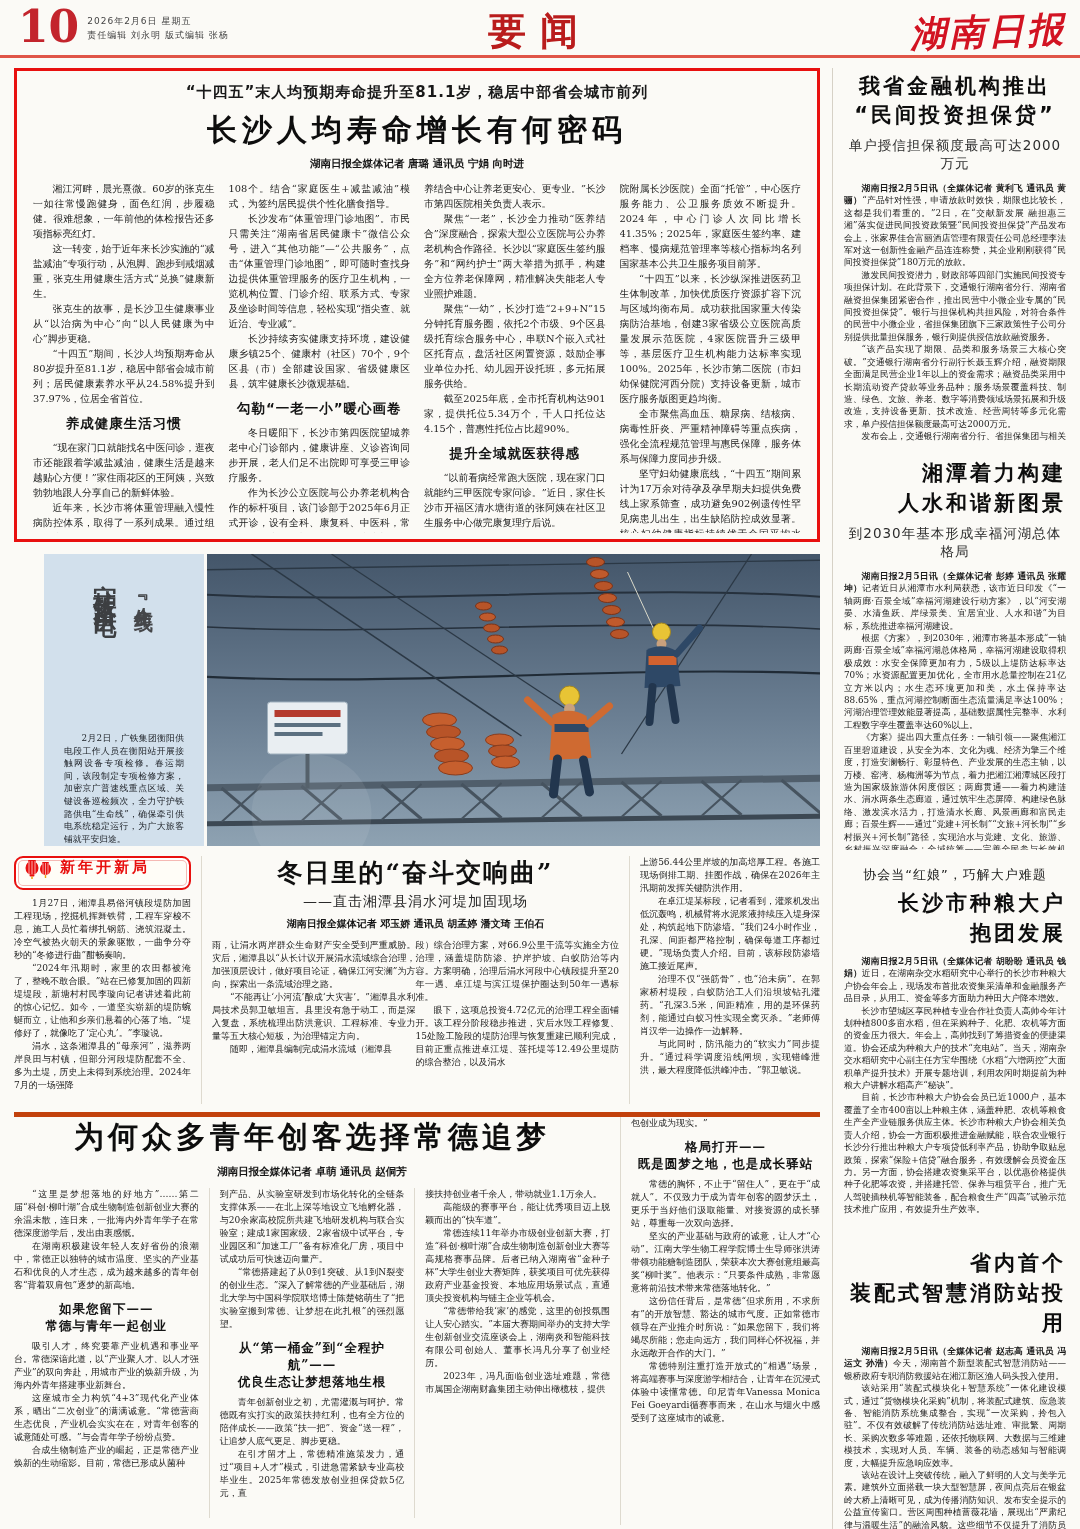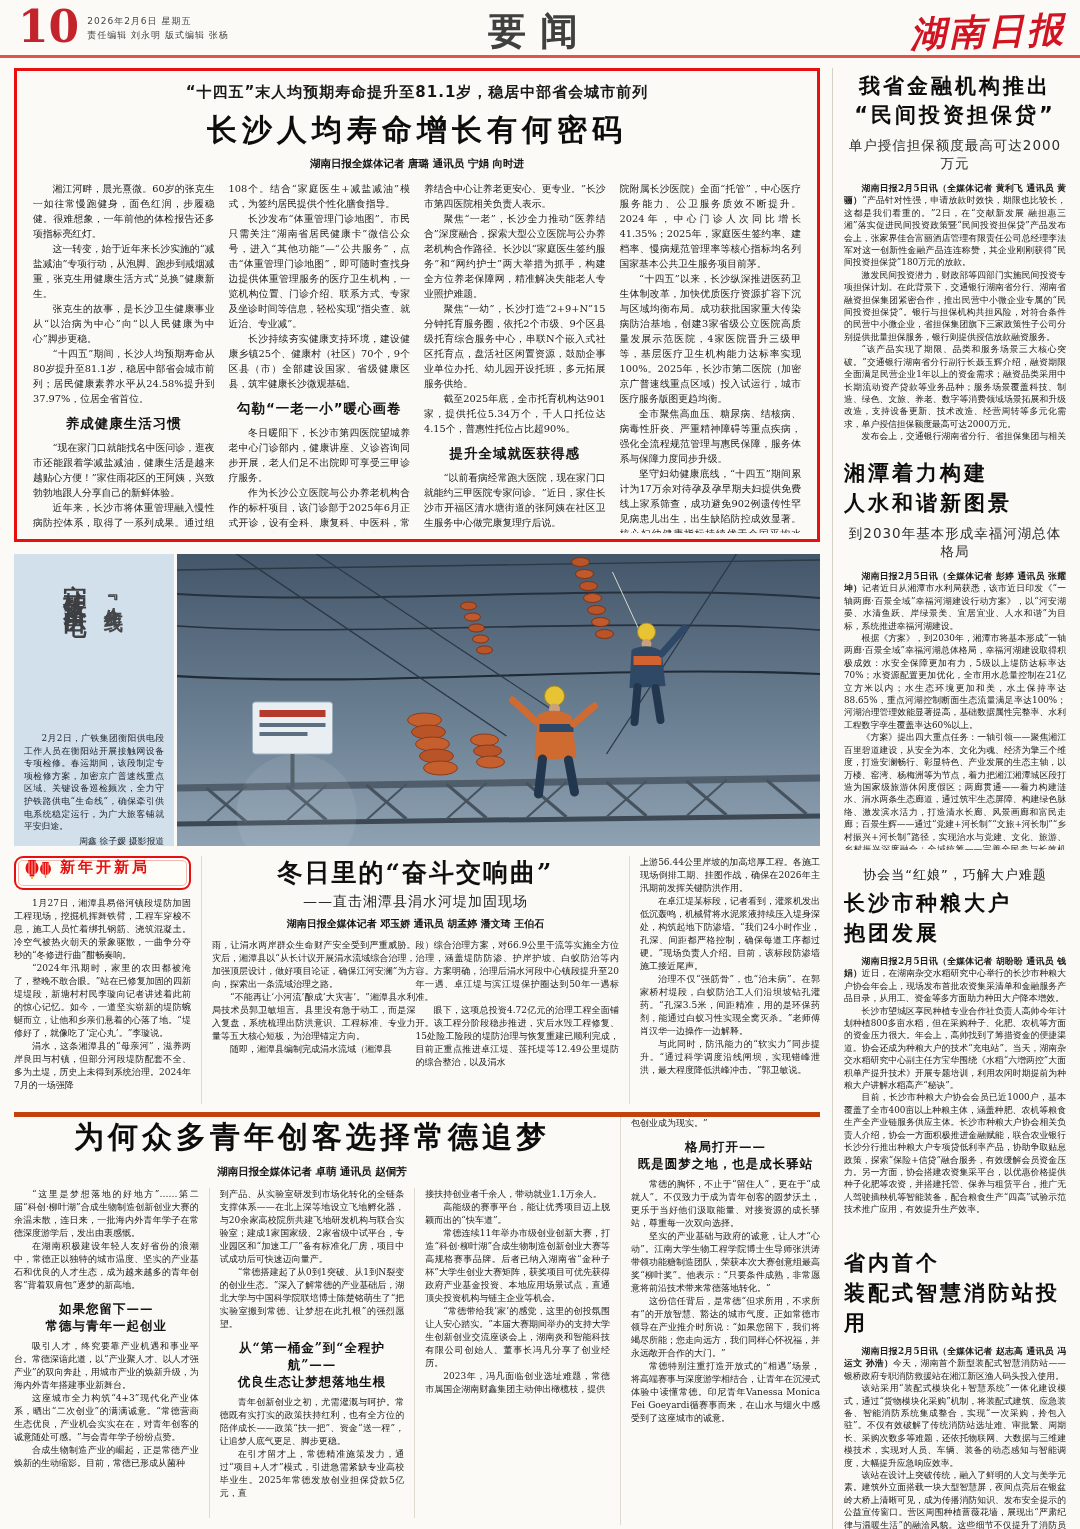--- a/index.html
+++ b/index.html
@@ -9,42 +9,42 @@
     background:#fbfaf6; color:#151515; overflow:hidden;
     font-family:"DejaVu Sans","Liberation Sans",sans-serif;
   }
   
   .hd { position:relative; height:58px; padding:6px 10px 0 18px; }
   .hd-rule { position:absolute; left:0; right:0; bottom:0; height:3px; background:#e05548; }
   .hd-left { position:absolute; left:18px; top:4px; display:flex; gap:8px; align-items:flex-start; }
   .hd-num { color:#c3242c; font-family:"DejaVu Serif","Liberation Serif",serif; font-size:44px; line-height:46px; font-weight:700; }
   .hd-meta { padding-top:10px; font-size:9px; color:#444; line-height:14px; letter-spacing:1px; }
   .hd-center { position:absolute; left:0; right:0; top:6px; text-align:center;
-    font-family:"DejaVu Serif","Liberation Serif",serif; font-weight:800; font-size:38px; letter-spacing:14px; color:#404040; }
+    font-family:"DejaVu Serif","Liberation Serif",serif; font-weight:800; font-size:38px; letter-spacing:14px; color:#b91c1c; }
   .masthead { position:absolute; right:14px; top:8px; color:#d21322;
     font-family:"DejaVu Serif","Liberation Serif",serif; font-weight:700; font-style:italic;
     font-size:36px; letter-spacing:3px; transform:rotate(-2deg); }
   
   .content { display:flex; padding:10px 14px 0 14px; gap:12px; }
   .main { width:806px; flex:0 0 806px; }
   .rail { flex:1; border-left:1px solid #d6d1c6; padding-left:11px; min-width:0; }
   
   .lead-box { border:3px solid #e8100f; height:474px; padding:12px 16px 8px; overflow:hidden; }
   .kicker { text-align:center; font-size:15px; font-weight:600; letter-spacing:1px; color:#191919; }
   .lead-head { text-align:center; font-size:30px; font-weight:800; letter-spacing:5px; margin:8px 0 6px; color:#0d0d0d; }
   .lead-by { text-align:center; font-size:10.5px; font-weight:700; margin-bottom:10px; }
   .lead-cols { display:flex; gap:14px; height:352px; overflow:hidden; }
   .lead-cols .col { flex:1; min-width:0; overflow:hidden; }
   .bodytext p { font-size:9.8px; line-height:15px; text-align:justify; text-indent:2em; color:#1b1b1b;
     font-family:"DejaVu Serif","Liberation Serif",serif; }
   .bodytext p.noind { text-indent:0; }
   .sub { text-align:center; font-size:13.5px; font-weight:800; margin:9px 0 7px; letter-spacing:1px; }
   
   .photo-row { margin-top:12px; height:292px; display:flex; gap:3px; }
-  .cap-panel { width:160px; flex:0 0 160px; background:#d2e0ec; padding:12px 10px 8px; overflow:hidden; }
+  .cap-panel { width:160px; flex:0 0 160px; background:#d2e0ec; padding:12px 20px 8px; overflow:hidden;margin-left:30px; }
   .vtitles { display:flex; justify-content:center; gap:10px; height:158px; }
   .vmain { writing-mode:vertical-rl; font-size:23px; font-weight:700; letter-spacing:6px; color:#3d3f42;
     font-family:"DejaVu Serif","Liberation Serif",serif; }
   .vquote { writing-mode:vertical-rl; font-size:19px; font-weight:700; letter-spacing:3px; color:#45474a; margin-top:22px;
     font-family:"DejaVu Serif","Liberation Serif",serif; }
   .cap { margin-top:8px; font-size:8.8px; line-height:12.6px; text-align:justify; color:#20242a; text-indent:2em;
     font-family:"DejaVu Serif","Liberation Serif",serif; }
   .credit { margin-top:3px; font-size:8.8px; text-align:right; color:#20242a; font-family:"DejaVu Serif","Liberation Serif",serif; }
   .photo-frame { flex:1; min-width:0; overflow:hidden; background:#5d7288; }
   .photo-frame svg { width:100%; height:100%; display:block; }
@@ -75,21 +75,21 @@
   .c-cols > div { flex:1; min-width:0; }
   .c-c4 { flex:1; min-width:0; }
   .csub { text-align:center; font-weight:700; font-size:12.5px; line-height:17px; margin:8px 0 6px; letter-spacing:1px;
     font-family:"DejaVu Serif","Liberation Serif",serif; }
   
   .art { overflow:hidden; }
   .railtext p { font-size:8.8px; line-height:12.4px; text-align:justify; text-indent:2em; color:#1b1b1b;
     font-family:"DejaVu Serif","Liberation Serif",serif; }
   .railtext b { font-weight:700; }
   .rh-sans { text-align:center; font-weight:800; font-size:21px; line-height:29px; letter-spacing:3px; color:#0d0d0d; }
-  .rh-serif { text-align:left; font-family:"DejaVu Serif","Liberation Serif",serif; font-weight:800; font-size:21px; line-height:30px; letter-spacing:3px; color:#0d0d0d; }
+  .rh-serif { text-align:right; font-family:"DejaVu Serif","Liberation Serif",serif; font-weight:800; font-size:21px; line-height:30px; letter-spacing:3px; color:#0d0d0d; }
   .rdek { text-align:center; font-size:13.5px; color:#2c2c2c; margin:7px 0 9px; letter-spacing:1px; }
   .rkick { text-align:center; font-size:13px; color:#1e1e1e; margin-bottom:4px; letter-spacing:1px; }
   .a1 { margin-top:4px; height:372px; }
   .a2 { margin-top:14px; height:392px; }
   .a3 { margin-top:16px; height:368px; }
   .a4 { margin-top:14px; height:290px; }
 </style>
 </head>
 <body>
 
@@ -138,21 +138,21 @@
             <p class="noind">养结合中心让养老更安心、更专业。”长沙市第四医院相关负责人表示。</p>
             <p>聚焦“一老”，长沙全力推动“医养结合”深度融合，探索大型公立医院与公办养老机构合作路径。长沙以“家庭医生签约服务”和“网约护士”两大举措为抓手，构建全方位养老保障网，精准解决失能老人专业照护难题。</p>
             <p>聚焦“一幼”，长沙打造“2+9+N”15分钟托育服务圈，依托2个市级、9个区县级托育综合服务中心，串联N个嵌入式社区托育点，盘活社区闲置资源，鼓励企事业单位办托、幼儿园开设托班，多元拓展服务供给。</p>
             <p>截至2025年底，全市托育机构达901家，提供托位5.34万个，千人口托位达4.15个，普惠性托位占比超90%。</p>
             <div class="sub">提升全域就医获得感</div>
             <p>“以前看病经常跑大医院，现在家门口就能约三甲医院专家问诊。”近日，家住长沙市开福区清水塘街道的张阿姨在社区卫生服务中心做完康复理疗后说。</p>
 
           </div>
           <div class="col">
             <p class="noind">院附属长沙医院）全面“托管”，中心医疗服务能力、公卫服务质效不断提升。2024年，中心门诊人次同比增长41.35%；2025年，家庭医生签约率、建档率、慢病规范管理率等核心指标均名列国家基本公共卫生服务项目前茅。</p>
-            <p>“十四五”以来，长沙纵深推进医药卫生体制改革，加快优质医疗资源扩容下沉与区域均衡布局。成功获批国家重大传染病防治基地，创建3家省级公立医院高质量发展示范医院，4家医院晋升三级甲等，基层医疗卫生机构能力达标率实现100%。2025年，长沙市第二医院（加密京广普速线重点区域）投入试运行，城市医疗服务版图更趋均衡。</p>
+            <p>“十四五”以来，长沙纵深推进医药卫生体制改革，加快优质医疗资源扩容下沉与区域均衡布局。成功获批国家重大传染病防治基地，创建3家省级公立医院高质量发展示范医院，4家医院晋升三级甲等，基层医疗卫生机构能力达标率实现100%。2025年，长沙市第二医院（市妇幼保健院河西分院）支持设备更新，城市医疗服务版图更趋均衡。</p>
             <p>全市聚焦高血压、糖尿病、结核病、病毒性肝炎、严重精神障碍等重点疾病，强化全流程规范管理与惠民保障，服务体系与保障力度同步升级。</p>
             <p>坚守妇幼健康底线，“十四五”期间累计为17万余对待孕及孕早期夫妇提供免费线上家系筛查，成功避免902例遗传性罕见病患儿出生，出生缺陷防控成效显著。核心妇幼健康指标持续优于全国平均水平，筑牢全民健康基石。</p>
           </div>
         </div>
       </div>
 
       <div class="photo-row">
         <div class="cap-panel">
           <div class="vtitles">
             <div class="vmain">守护铁路供电</div>

